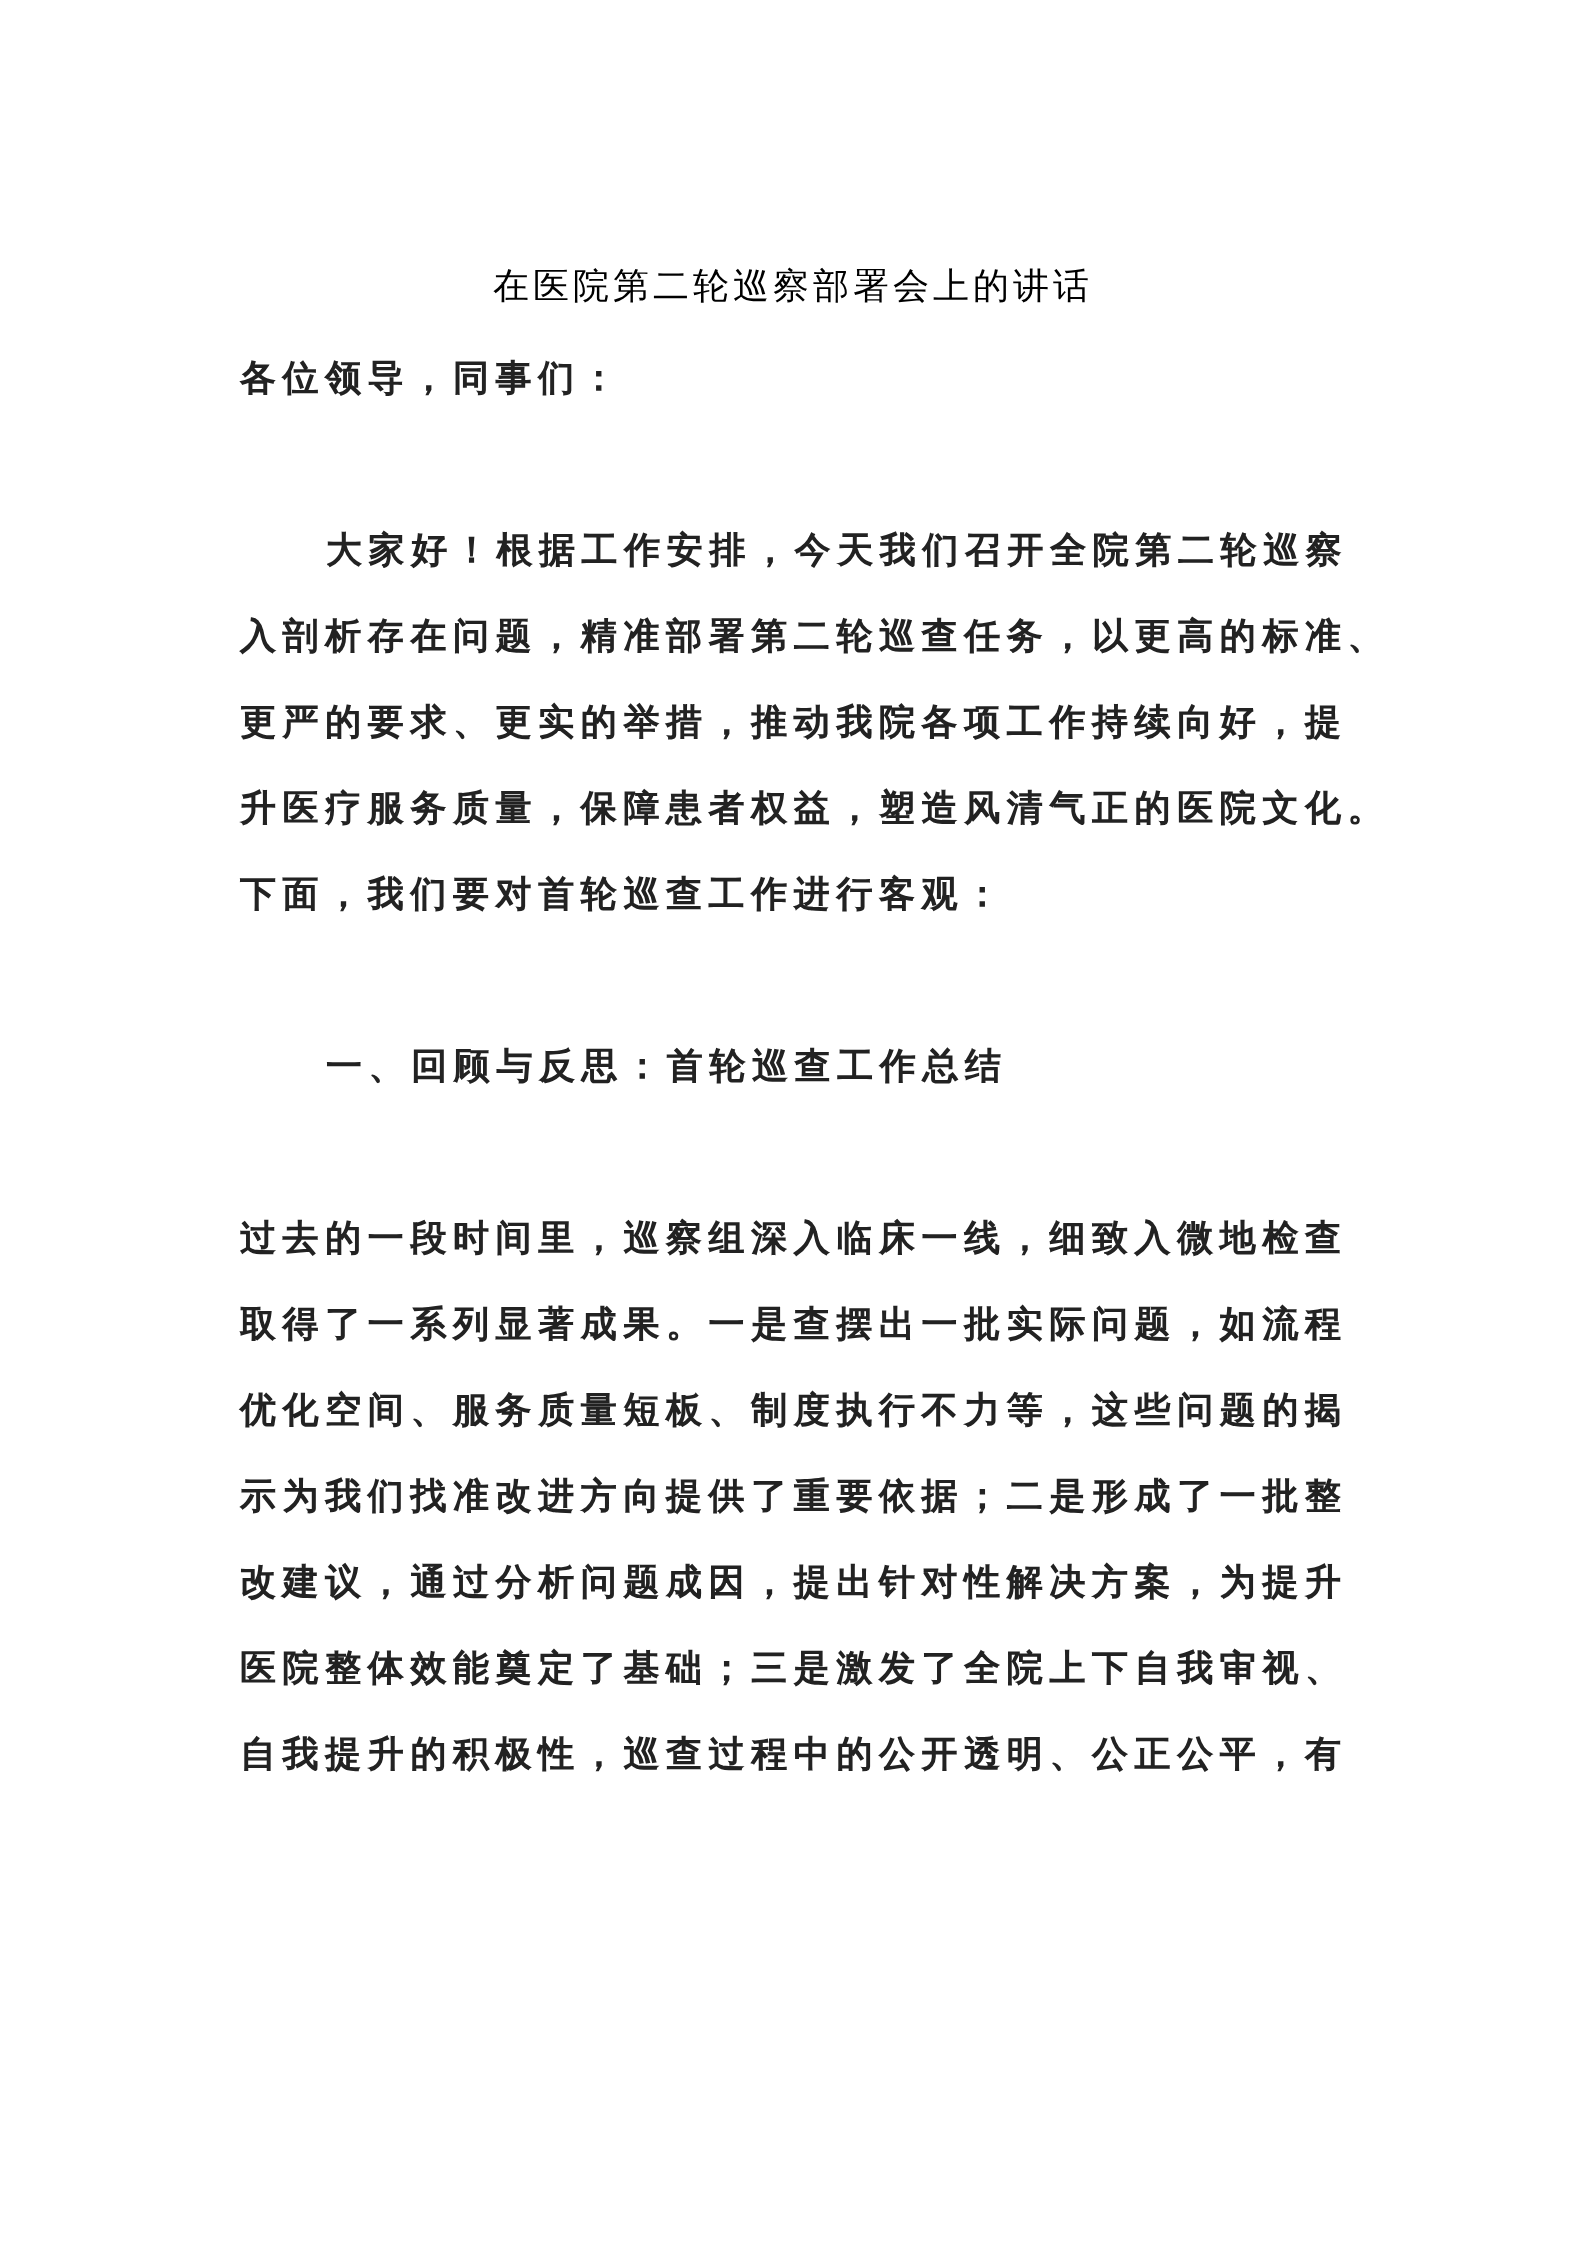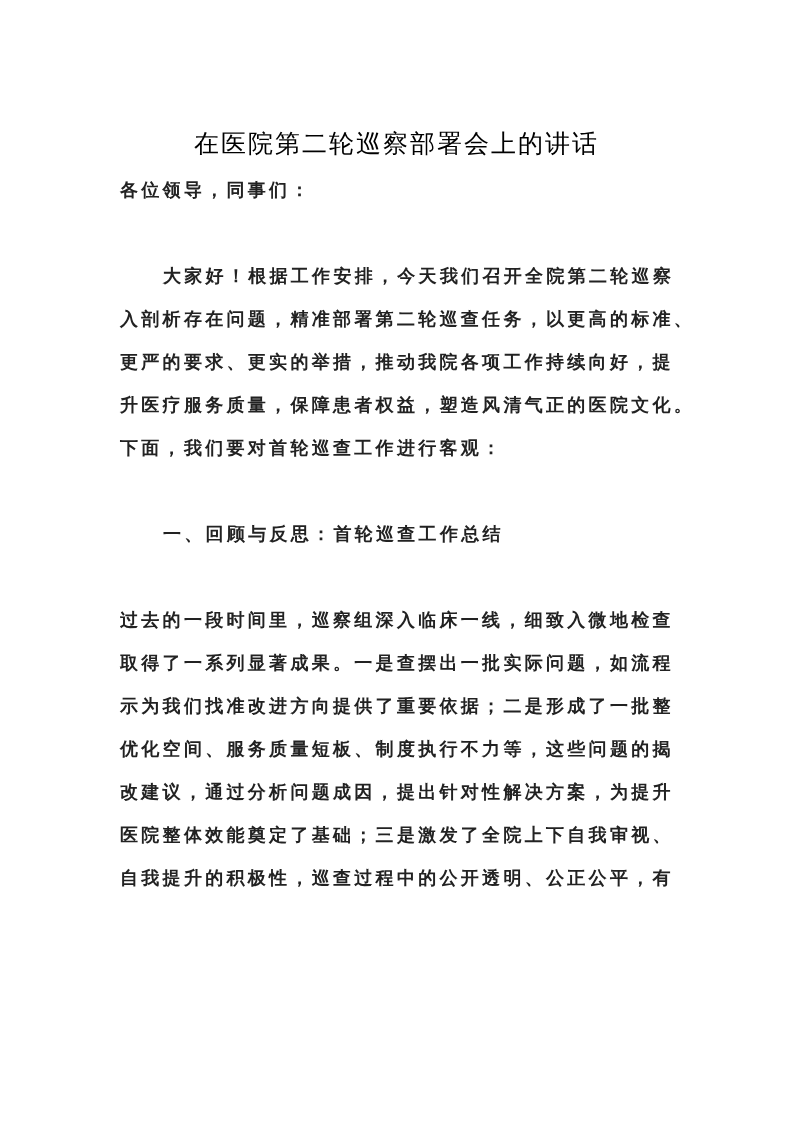--- a/index.html
+++ b/index.html
@@ -1,20 +1,20 @@
 <!DOCTYPE html>
 <html><head>
 <meta charset="utf-8">
 <style>
   html, body { margin: 0; padding: 0; background: #ffffff; }
   body { width: 793px; height: 1122px; position: relative; overflow: hidden;
          font-family: "DejaVu Sans", "Liberation Sans", sans-serif; color: #111; }
   .page { position: absolute; left: 0; top: 0; width: 793px; height: 1122px; background: #fff; }
   .title { position: absolute; left: 0; width: 793px; top: 126px; text-align: center;
-           font-size: 25px; letter-spacing: 2px; color: #000; line-height: 36px; }
+           font-size: 18px; letter-spacing: 2px; color: #000; line-height: 36px; }
   .body { position: absolute; left: 120px; width: 556px; font-size: 18px; color: #222; font-weight: bold; }
   .line { height: 43px; line-height: 43px; white-space: nowrap; letter-spacing: 3.3px; }
   .gap { height: 43px; }
   .indent { padding-left: 43px; }
 </style>
 </head>
 <body>
 
 <div class="page">
   <div class="title">在医院第二轮巡察部署会上的讲话</div>
@@ -31,20 +31,20 @@
       <div class="line">下面，我们要对首轮巡查工作进行客观：</div>
     </div>
 
     <div class="gap"></div>
     <div class="line indent">一、回顾与反思：首轮巡查工作总结</div>
     <div class="gap"></div>
 
     <div>
       <div class="line">过去的一段时间里，巡察组深入临床一线，细致入微地检查</div>
       <div class="line">取得了一系列显著成果。一是查摆出一批实际问题，如流程</div>
+      <div class="line">优化空间、服务质量短板、制度执行不力等，这些问题的揭</div>
       <div class="line">示为我们找准改进方向提供了重要依据；二是形成了一批整</div>
-      <div class="line">优化空间、服务质量短板、制度执行不力等，这些问题的揭</div>
       <div class="line">改建议，通过分析问题成因，提出针对性解决方案，为提升</div>
       <div class="line">医院整体效能奠定了基础；三是激发了全院上下自我审视、</div>
       <div class="line">自我提升的积极性，巡查过程中的公开透明、公正公平，有</div>
     </div>
   </div>
 </div>
 
 </body></html>

